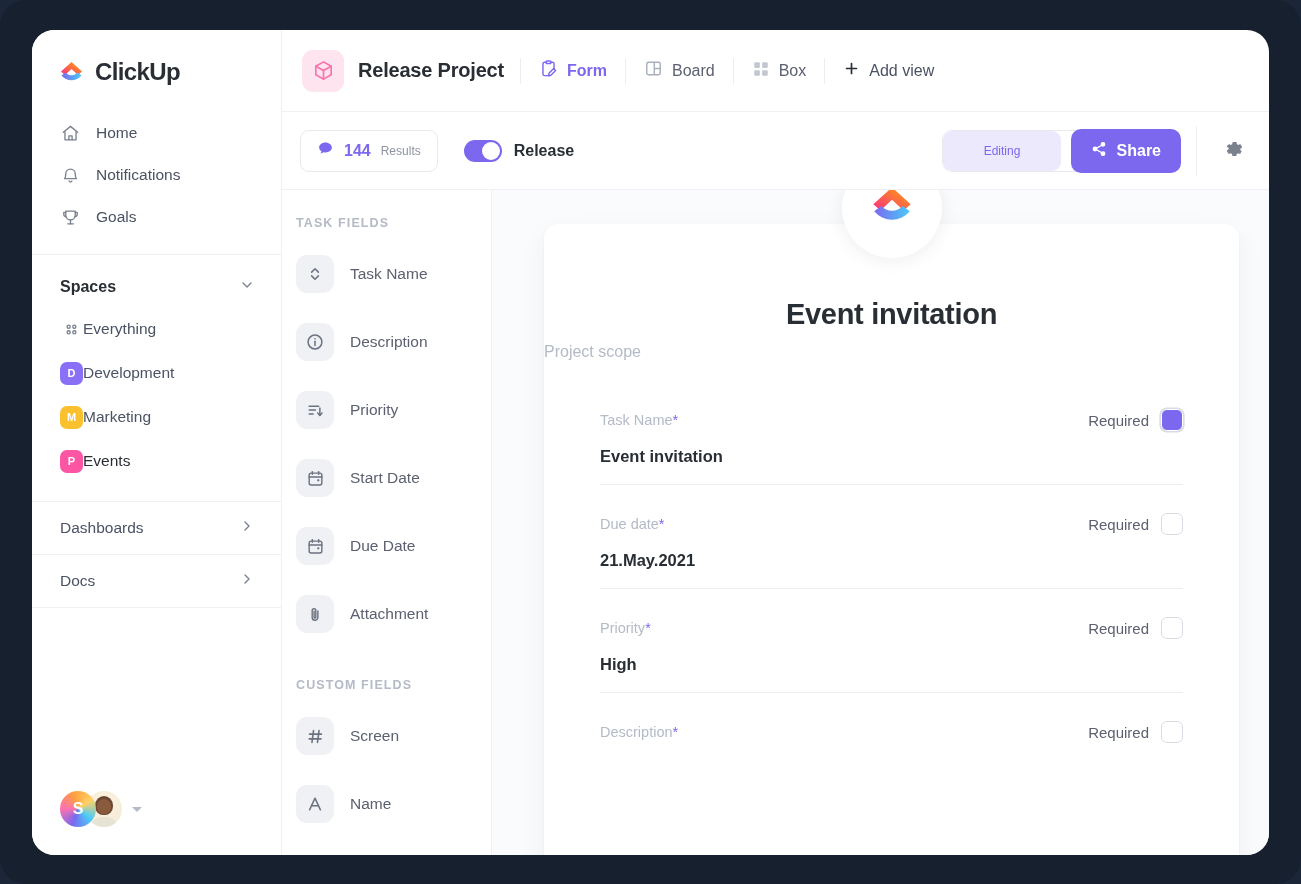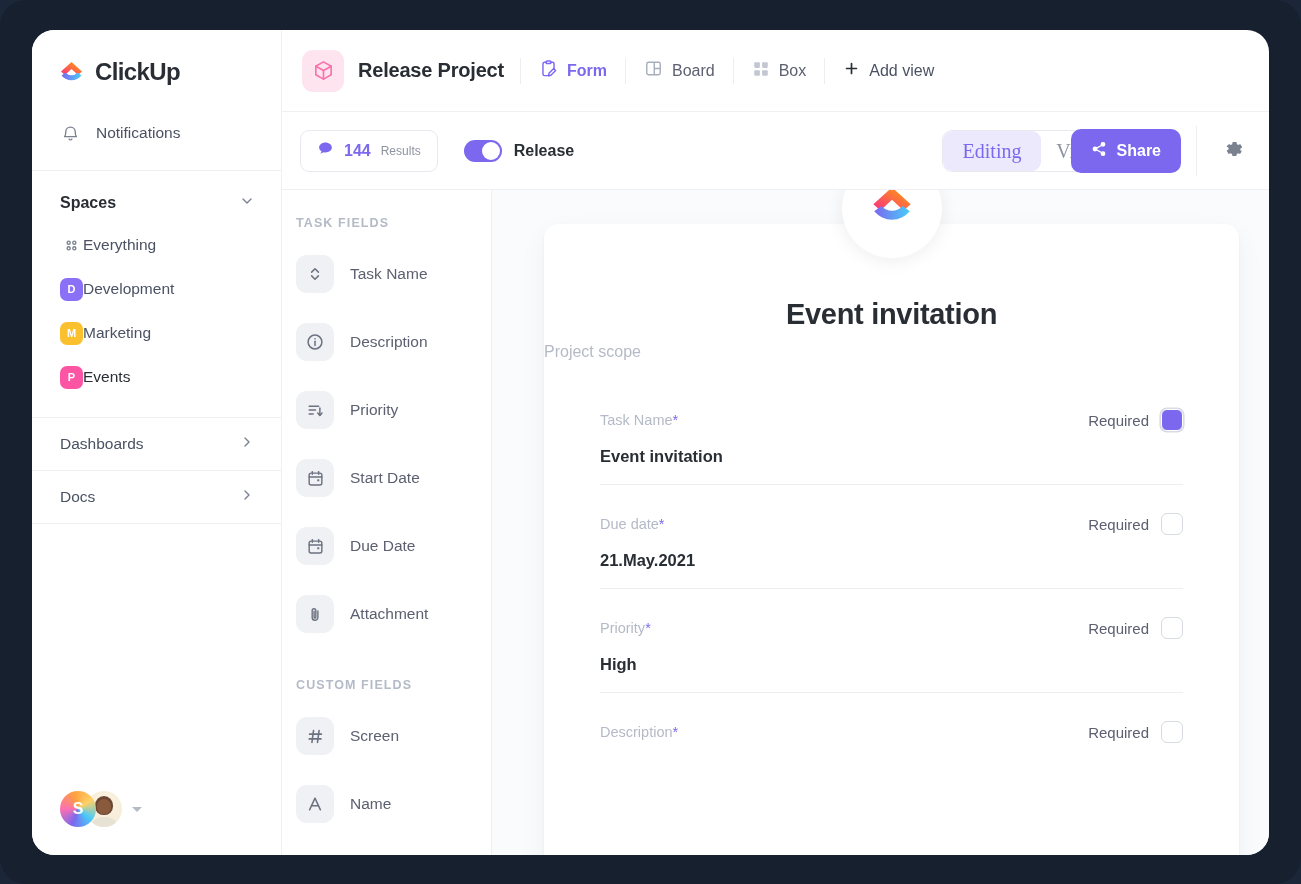--- a/index.html
+++ b/index.html
@@ -122,21 +122,21 @@
 
   .toggle-wrap { display:flex;align-items:center;gap:12px;margin-left:26px;cursor:pointer; }
   .toggle { width:38px;height:22px;border-radius:11px;background:#7b68ee;position:relative;flex:0 0 38px; }
   .toggle .knob { position:absolute;right:2px;top:2px;width:18px;height:18px;border-radius:50%;background:#fff; }
   .toggle-lbl { font-size:16px;font-weight:700;color:#292d34; }
 
   .segmented {
     position:absolute; left:660px; top:18px;
     display:flex; border:1px solid #e7e9ef; border-radius:10px; height:42px; overflow:hidden; background:#fff;
   }
-  .seg { display:flex;align-items:center;justify-content:center;width:98px;font-size:20px;color:#8d93a1;cursor:pointer;font-family:Liberation Serif, serif; }
+  .seg { display:flex;align-items:center;justify-content:center;width:118px;font-size:12px;color:#8d93a1;cursor:pointer; }
   .seg.active { background:#ece9fd;color:#7b68ee;border-radius:9px; }
 
   .share-btn {
     position:absolute; right:88px; top:17px;
     display:flex;align-items:center;gap:10px;
     background:#7b68ee;color:#fff;border:none;border-radius:10px;
     height:44px;padding:0 20px;font-size:16px;font-weight:600;cursor:pointer;
     font-family:"Liberation Sans",sans-serif;
   }
   .gear-btn { position:absolute; right:24px; top:26px; cursor:pointer; }
@@ -211,25 +211,47 @@
           <path d="M3.5 16.5 L7.5 13.5 A8 8 0 0 0 19.5 13.5 L23.5 16.5 A13 13 0 0 1 3.5 16.5 Z" fill="url(#cuB)"></path>
         </svg>
       </span>
       <span class="brand-name">ClickUp</span>
     </div>
 
     <nav class="nav-top">
       <div class="nav-item">
         <span class="ico">
           <svg width="19" height="19" viewBox="0 0 24 24" fill="none" stroke="#7a818f" stroke-width="1.7" stroke-linecap="round" stroke-linejoin="round">
+              <path d="M3 10.5 12 3l9 7.5"></path>
+              <path d="M5 9.7V20h14V9.7"></path>
+              <path d="M10 20v-5h4v5"></path>
+            </svg>
+        </span>
+        <span class="lbl">Home</span>
+      </div>
+      <div class="nav-item">
+        <span class="ico">
+          <svg width="19" height="19" viewBox="0 0 24 24" fill="none" stroke="#7a818f" stroke-width="1.7" stroke-linecap="round" stroke-linejoin="round">
               <path d="M6 10a6 6 0 0 1 12 0c0 4 1.5 6 1.5 6h-15S6 14 6 10z"></path>
               <path d="M10.2 19a2 2 0 0 0 3.6 0"></path>
             </svg>
         </span>
         <span class="lbl">Notifications</span>
+      </div>
+      <div class="nav-item">
+        <span class="ico">
+          <svg width="19" height="19" viewBox="0 0 24 24" fill="none" stroke="#7a818f" stroke-width="1.7" stroke-linecap="round" stroke-linejoin="round">
+              <path d="M6 4h12v5a6 6 0 0 1-12 0z"></path>
+              <path d="M6 5.5H3.5V8A3 3 0 0 0 6.5 11"></path>
+              <path d="M18 5.5h2.5V8a3 3 0 0 1-3 3"></path>
+              <path d="M12 15v5"></path>
+              <path d="M8.5 20h7"></path>
+            </svg>
+        </span>
+        <span class="lbl">Goals</span>
       </div>
     </nav>
 
     <div class="divider" style="margin-top:16px;"></div>
 
     <div class="section-head">
       <span class="t">Spaces</span>
       <span>
         <svg width="16" height="16" viewBox="0 0 24 24" fill="none" stroke="#7a818f" stroke-width="2" stroke-linecap="round" stroke-linejoin="round">
             <path d="M6 9l6 6 6-6"></path>

